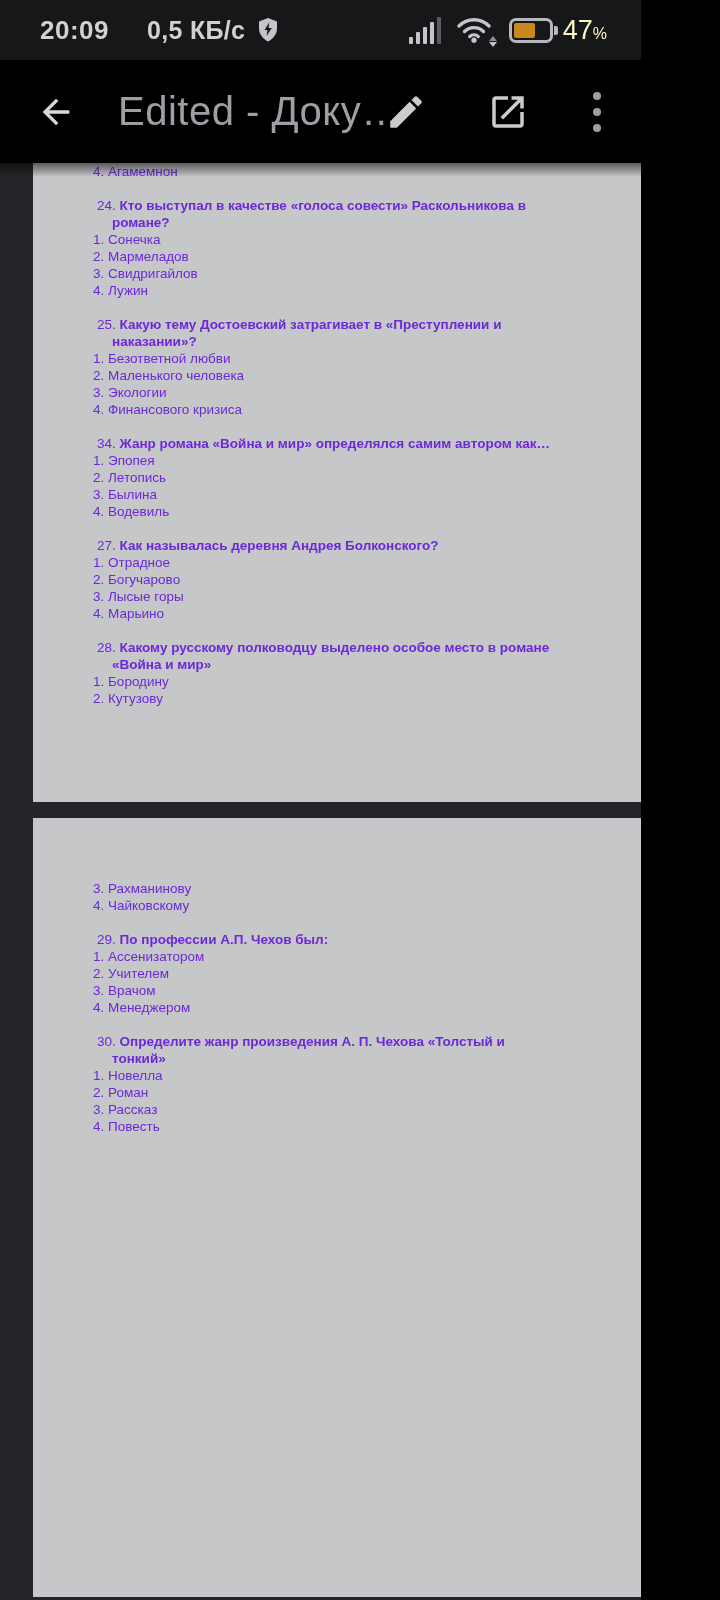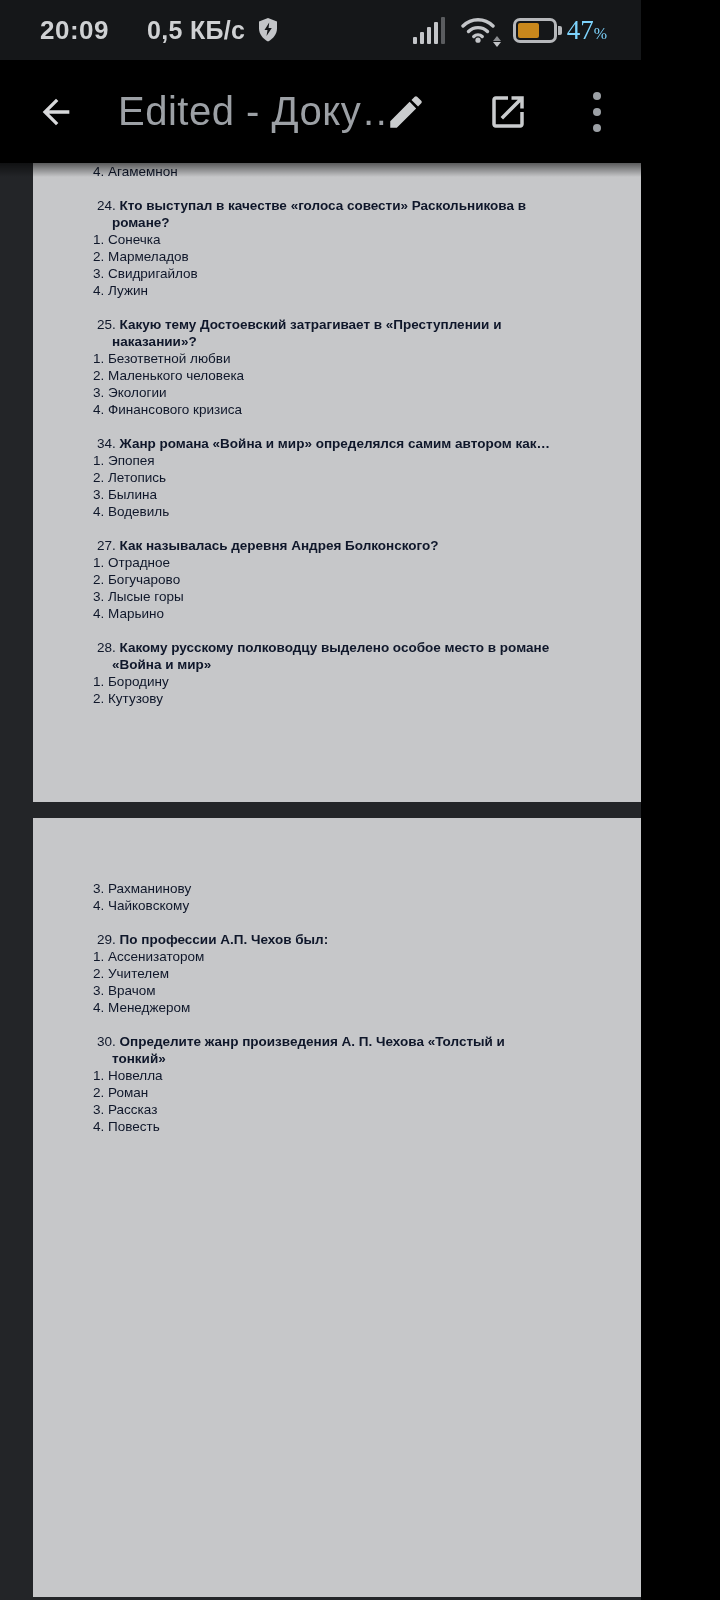--- a/index.html
+++ b/index.html
@@ -27,21 +27,21 @@
   .wifi-wrap svg { position:absolute; top:1px; left:0; }
   .wifi-arrows { position:absolute; right:-6px; bottom:-3px; display:flex; flex-direction:column; }
   .wifi-arrows i { width:0; height:0; border-left:4px solid transparent; border-right:4px solid transparent; display:block; }
   .arrow-up { border-bottom:5px solid #8c8e91; margin-bottom:1px; }
   .arrow-down { border-top:5px solid #c3c5c8; }
   .battery { position:relative; margin-left:18px; width:44px; height:25px;
     border:3px solid #b6b8bb; border-radius:7px; background:transparent; }
   .battery::after { content:''; position:absolute; right:-8px; top:5px; width:4px; height:9px;
     background:#b6b8bb; border-radius:0 2px 2px 0; }
   .battery-fill { position:absolute; left:2px; top:2px; bottom:2px; width:55%; border-radius:2px; }
-  .sb-percent { margin-left:10px; font-size:27px; font-weight:400; color:#7dd3fc;font-family:Liberation Serif, serif; }
+  .sb-percent { margin-left:10px; font-size:27px; font-weight:400; color:#fef9c3; }
   .sb-percent .pct { font-size:16px; }
 
   
   .app-bar {
     height:103px; background:#000000; display:flex; align-items:center;
     padding:0 40px 0 36px;
   }
   .icon-btn { display:flex; align-items:center; justify-content:center; background:none; border:none; padding:0; cursor:pointer; }
   .app-title {
     margin-left:42px; font-size:40px; font-weight:400; color:#9ca0a5;
@@ -56,21 +56,21 @@
 
   
   .content { position:relative; height:1437px; background:#232528; overflow:hidden; }
   .content::before { content:''; position:absolute; top:0; left:0; right:0; height:14px; z-index:3;
     background:linear-gradient(to bottom, rgba(0,0,0,.55), rgba(0,0,0,0)); }
   .doc-page { width:655px; margin-left:33px; background:#c6c7c9; }
   .page-1 { margin-top:-12px; height:651px; }
   .page-2 { margin-top:16px; height:779px; }
   .page-1 .page-inner { padding-top:12px; }
   .page-2 .page-inner { padding-top:62px; }
-  .page-inner { font-size:13.5px; line-height:17px; color:#0f172a; }
+  .page-inner { font-size:13.5px; line-height:17px; color:#6d28d9; }
   .opt { padding-left:60px; padding-right:120px; font-weight:400; }
   .q { margin-top:17px; padding-left:79px; padding-right:126px; text-indent:-15px; font-weight:400; }
   .qtext { font-weight:700; }
 </style>
 </head>
 <body>
 
 <div class="phone">
 
   <div class="status-bar">

